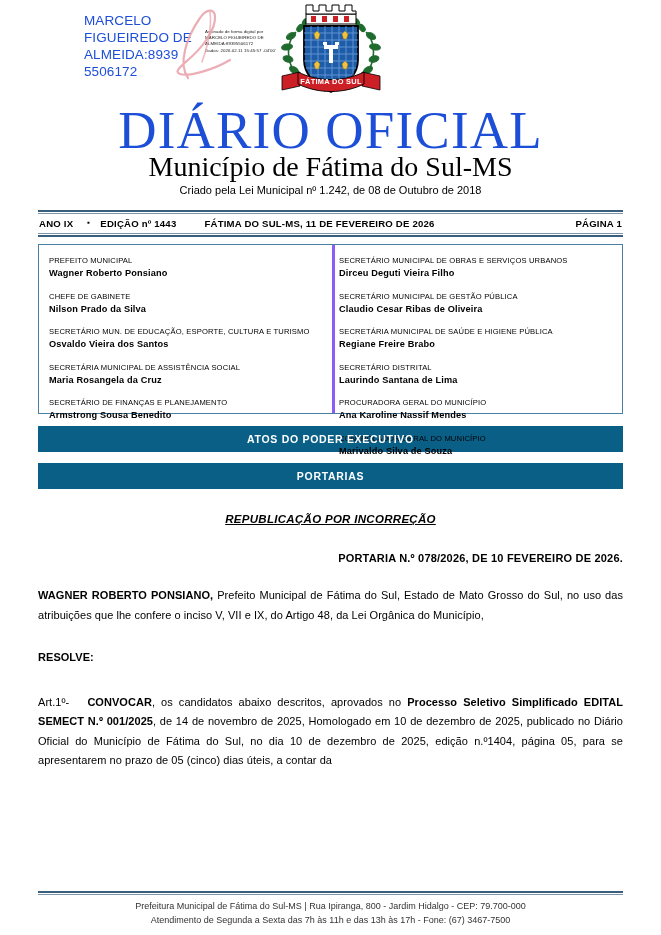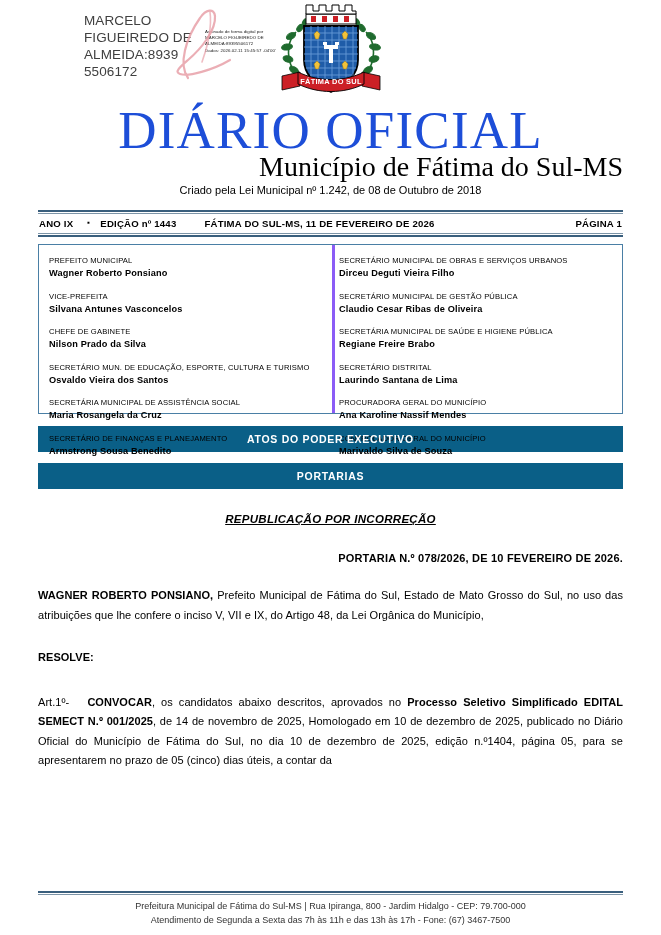--- a/index.html
+++ b/index.html
@@ -37,21 +37,21 @@
     width: 250px;
     display: flex;
     align-items: flex-start;
   }
 
   .sig-name {
     font-family: "Liberation Sans", sans-serif;
     font-size: 13.5px;
     line-height: 17px;
     letter-spacing: 0.1px;
-    color: #404040;
+    color: #1d4ed8;
     white-space: nowrap;
   }
 
   .sig-detail {
     font-family: "Liberation Sans", sans-serif;
     font-size: 4.4px;
     line-height: 6.2px;
     color: #1a1a1a;
     margin-left: 1px;
     margin-top: 17px;
@@ -90,21 +90,21 @@
     letter-spacing: 1.2px;
     color: #1d4ed8;
     font-weight: 400;
   }
 
   .title-sub {
     position: absolute;
     top: 152px;
     left: 0;
     right: 0;
-    text-align: right;
+    text-align: center;
     font-family: "Liberation Serif", serif;
     font-size: 28px;
     line-height: 30px;
     color: #000;
     font-weight: 400;
   }
 
   .title-law {
     position: absolute;
     top: 184px;
@@ -366,24 +366,20 @@
     <div class="rule-thick"></div>
   </div>
 
   <div class="officials">
     <div class="off-col">
       <div class="off-entry">
         <div class="off-role">PREFEITO MUNICIPAL</div>
         <div class="off-name">Wagner Roberto Ponsiano</div>
       </div>
       <div class="off-entry">
-        <div class="off-role">VICE-PREFEITA</div>
-        <div class="off-name">Silvana Antunes Vasconcelos</div>
-      </div>
-      <div class="off-entry">
         <div class="off-role">CHEFE DE GABINETE</div>
         <div class="off-name">Nilson Prado da Silva</div>
       </div>
       <div class="off-entry">
         <div class="off-role">SECRETÁRIO MUN. DE EDUCAÇÃO, ESPORTE, CULTURA E TURISMO</div>
         <div class="off-name">Osvaldo Vieira dos Santos</div>
       </div>
       <div class="off-entry">
         <div class="off-role">SECRETÁRIA MUNICIPAL DE ASSISTÊNCIA SOCIAL</div>
         <div class="off-name">Maria Rosangela da Cruz</div>

